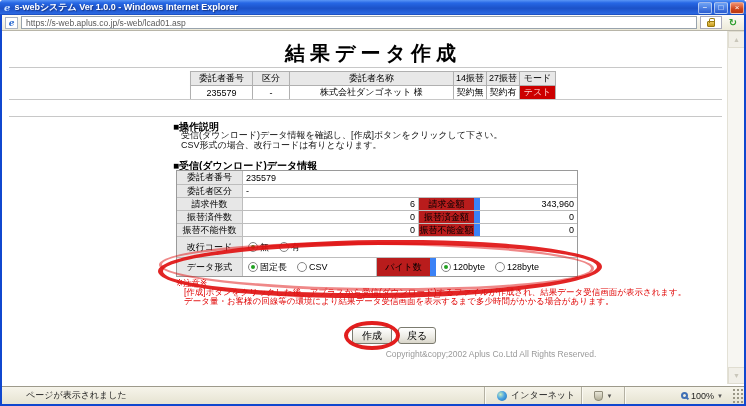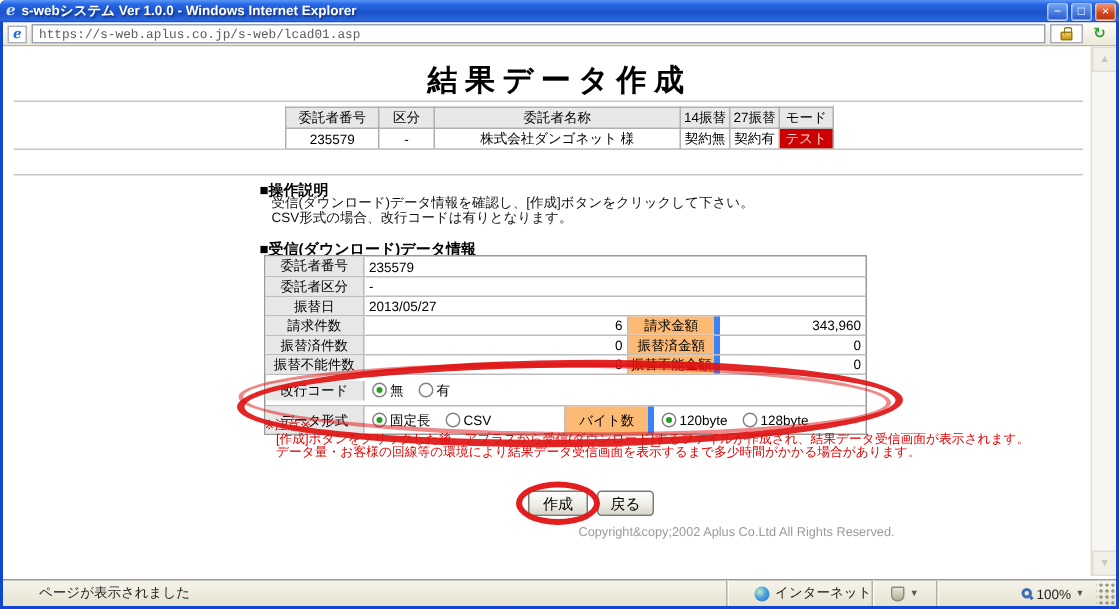--- a/index.html
+++ b/index.html
@@ -18,21 +18,21 @@
     display:flex; align-items:center; justify-content:center; color:#fff; font-size:8px; line-height:8px;
     background:linear-gradient(#6fa3f5,#2a5cd0); cursor:pointer; }
   .wbtn.close { background:linear-gradient(#ef9273,#cf4418 60%,#b93a12); }
 
   .addressbar { position:absolute; top:15px; left:0; right:0; height:16px;
     background:linear-gradient(#fdfcf7,#ece9d8); border-bottom:1px solid #b8b5a8;
     display:flex; align-items:center; padding:0 3px; gap:3px; }
   .page-ie-icon { width:13px; height:12px; background:#fff; border:1px solid #aab4c4; font:italic bold 9px "DejaVu Serif",serif;
     color:#2b6bd0; display:flex; align-items:center; justify-content:center; }
   .urlfield { flex:1; height:13px; background:#fff; border:1px solid #98a3ad; display:flex; align-items:center; padding:0 4px;
-    font-size:8.5px; color:#5a5a5a; white-space:nowrap; overflow:hidden;font-family:Liberation Mono, monospace; }
+    font-size:8.5px; color:#5a5a5a; white-space:nowrap; overflow:hidden; }
   .lockbtn { width:22px; height:13px; background:#fff; border:1px solid #aab; display:flex; align-items:center; justify-content:center; cursor:pointer; }
   .lock { width:8px; height:6px; background:linear-gradient(#eccb62,#c79a1e); border:1px solid #9a7a10; border-radius:1px; position:relative; margin-top:3px; }
   .lock::before { content:""; position:absolute; left:1px; top:-4px; width:4px; height:4px; border:1px solid #9a7a10; border-bottom:none; border-radius:2px 2px 0 0; }
   .refreshbtn { width:16px; height:13px; display:flex; align-items:center; justify-content:center; cursor:pointer; }
   .refresh-glyph { color:#2e9e2e; font-size:10px; font-weight:bold; line-height:10px; }
 
   
   .content { position:absolute; left:0; right:0; top:31px; bottom:20px; background:#fff; overflow:hidden; }
   .page { position:absolute; inset:0; }
 
@@ -51,23 +51,23 @@
   .nav-link { color:#402020; cursor:pointer; }
   .nav-arrow { color:#cc0000; font-size:8px; margin:0 5px; }
 
   .sec1h { position:absolute; top:89px; left:171px; font-size:10px; font-weight:bold; }
   .sec1lines { position:absolute; top:100px; left:179px; font-size:9px; line-height:9.5px; white-space:nowrap; color:#111; }
   .sec2h { position:absolute; top:128px; left:171px; font-size:10px; font-weight:bold; }
 
   .datatable { position:absolute; left:174px; top:139px; width:402px; border:1px solid #9a9a9a; background:#fff; font-size:9px; }
   .dt-row { display:flex; height:13px; border-top:1px solid #bdbdbd; align-items:stretch; }
   .dt-row:first-child { border-top:none; }
-  .dt-row.tall1 { height:21px;align-items:center; } .dt-row.tall2 { height:19px; }
+  .dt-row.tall1 { height:21px; } .dt-row.tall2 { height:19px; }
   .dt-label { width:66px; background:#e7e7e7; border-right:1px solid #bdbdbd; display:flex; align-items:center; justify-content:center; white-space:nowrap; }
-  .dt-label2 { width:62px; background:#fdba74; border-left:1px solid #bdbdbd; border-right:4px solid #3b82f6; display:flex; align-items:center; justify-content:center; white-space:nowrap; }
+  .dt-label2 { width:62px; background:#b91c1c; border-left:1px solid #bdbdbd; border-right:6px solid #3b82f6; display:flex; align-items:center; justify-content:center; white-space:nowrap; }
   .dt-label2.bytes { width:60px; }
   .dt-value { flex:1; display:flex; align-items:center; padding:0 3px; white-space:nowrap; }
   .dt-value.num { justify-content:flex-end; }
   .dt-value2 { width:97px; display:flex; align-items:center; justify-content:flex-end; padding:0 3px; }
   .dt-radios { flex:1; display:flex; align-items:center; padding:0 5px; white-space:nowrap; }
   .dt-radios.fixedw { flex:0 0 133px; }
   .ropt { display:inline-flex; align-items:center; margin-right:10px; }
   .radio { width:10px; height:10px; border-radius:50%; background:#fff; border:1px solid #848484; display:inline-block; position:relative; margin-right:2px; cursor:pointer; }
   .radio.checked::after { content:""; position:absolute; left:2px; top:2px; width:4px; height:4px; border-radius:50%; background:#21a121; }
 
@@ -92,21 +92,21 @@
   .sb-arrow { position:absolute; left:0; width:17px; height:17px; background:#f1efe8; border:1px solid #e0ddd1;
     color:#c9c6ba; font-size:7px; display:flex; align-items:center; justify-content:center; cursor:pointer; }
   .sb-up { top:0; } .sb-down { bottom:0; }
 
   
   .statusbar { position:absolute; left:0; right:0; bottom:0; height:18px;
     background:linear-gradient(#f6f4ea,#e6e3d2); border-top:1px solid #9d9a8b;
     display:flex; align-items:center; font-size:9px; color:#222; }
   .sb-msg { flex:1; padding-left:24px; white-space:nowrap; overflow:hidden; }
   .sb-sep { width:1px; align-self:stretch; background:#b4b1a3; box-shadow:1px 0 0 #fbfaf3; }
-  .sb-zone { width:96px; display:flex; align-items:center; padding-left:12px; gap:4px;justify-content:flex-end; }
+  .sb-zone { width:96px; display:flex; align-items:center; padding-left:12px; gap:4px; }
   .globe { width:10px; height:10px; border-radius:50%; background:radial-gradient(circle at 35% 35%, #c8ecbe 0%, #4aa3e0 45%, #1f6db3 100%); display:inline-block; }
   .sb-prot { width:42px; display:flex; align-items:center; justify-content:center; gap:4px; cursor:pointer; }
   .shield { width:9px; height:10px; background:linear-gradient(#e8e6d8,#b3af98); border:1px solid #8f8c7a; border-radius:1px 1px 4px 4px; }
   .dd { font-size:6px; color:#555; }
   .sb-zoom { width:58px; display:flex; align-items:center; justify-content:center; gap:3px; cursor:pointer;margin-left:48px; }
   .mag { width:7px; height:7px; border:2px solid #3f6fb5; border-radius:50%; position:relative; display:inline-block; }
   .mag::after { content:""; position:absolute; width:4px; height:2px; background:#3f6fb5; right:-3px; bottom:-2px; transform:rotate(45deg); }
   .grip { width:12px; height:14px; margin-right:1px; background-image:radial-gradient(#9a9786 1px, transparent 1.2px); background-size:4px 4px; background-position:1px 3px; }
 </style>
 </head>
@@ -180,24 +180,20 @@
       <div class="datatable">
         <div class="dt-row">
           <div class="dt-label">委託者番号</div>
           <div class="dt-value">235579</div>
         </div>
         <div class="dt-row">
           <div class="dt-label">委託者区分</div>
           <div class="dt-value">-</div>
         </div>
         <div class="dt-row">
-          <div class="dt-label">振替日</div>
-          <div class="dt-value">2013/05/27</div>
-        </div>
-        <div class="dt-row">
           <div class="dt-label">請求件数</div>
           <div class="dt-value num">6</div>
           <div class="dt-label2">請求金額</div>
           <div class="dt-value2">343,960</div>
         </div>
         <div class="dt-row">
           <div class="dt-label">振替済件数</div>
           <div class="dt-value num">0</div>
           <div class="dt-label2">振替済金額</div>
           <div class="dt-value2">0</div>

